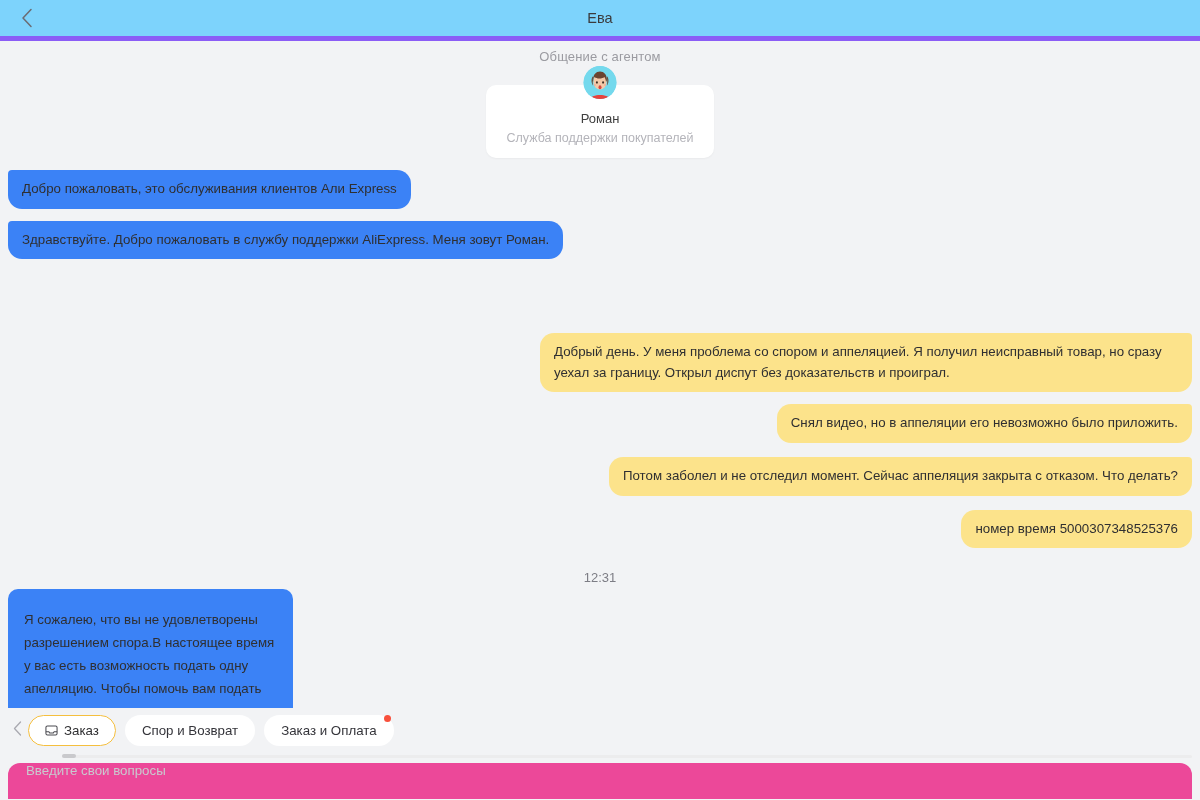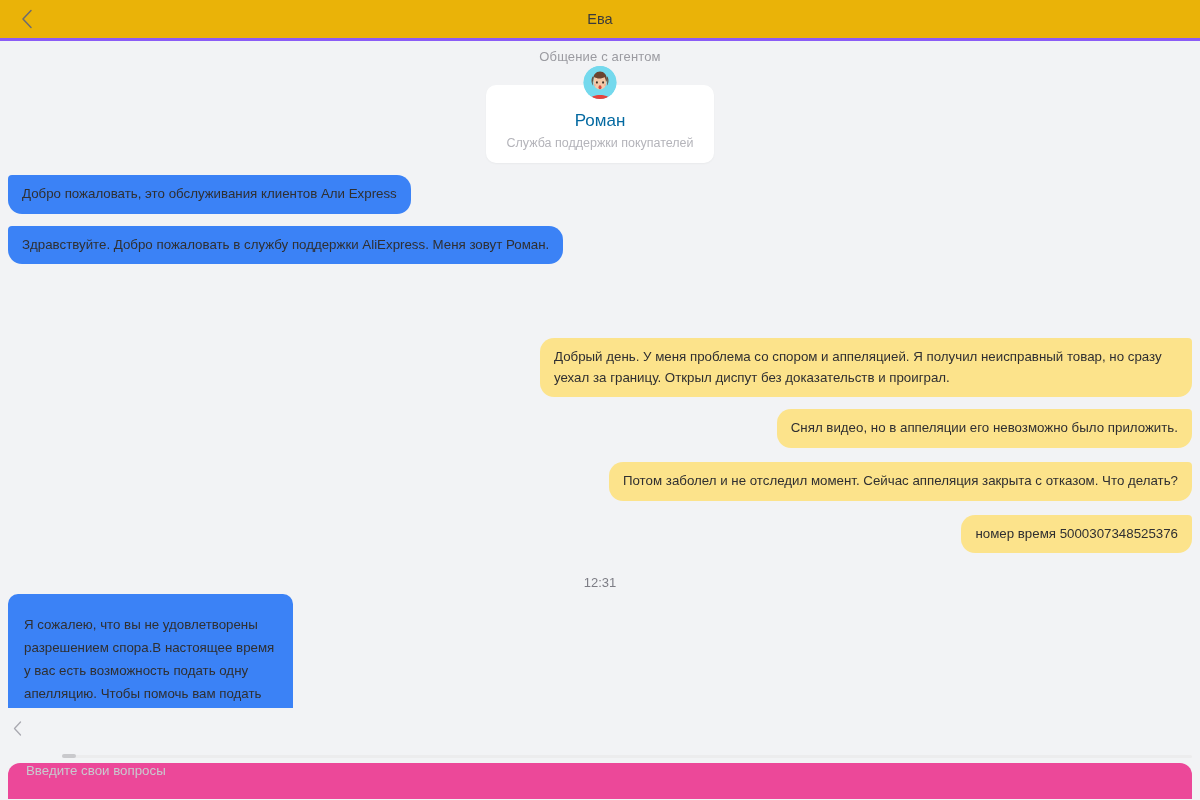--- a/index.html
+++ b/index.html
@@ -19,25 +19,25 @@
     background: #f2f3f5;
     display: flex;
     flex-direction: column;
   }
 
   
   .header {
     position: relative;
     height: 41px;
     flex: 0 0 41px;
-    background: #eab308;
+    background: #7dd3fc;
     display: flex;
     align-items: center;
     justify-content: center;
-    border-bottom: 3px solid #8b5cf6;
+    border-bottom: 5px solid #8b5cf6;
   }
   .back-btn {
     position: absolute;
     left: 14px;
     top: 50%;
     transform: translateY(-50%);
     width: 26px;
     height: 26px;
     display: flex;
     align-items: center;
@@ -89,22 +89,22 @@
     left: 50%;
     transform: translateX(-50%);
     width: 33px;
     height: 33px;
     border-radius: 50%;
     overflow: hidden;
     background: #72d8ec;
   }
   .agent-avatar svg { display: block; }
   .agent-name {
-    font-size: 17px;
-    color: #0369a1;
+    font-size: 13px;
+    color: #404040;
     margin-bottom: 5px;
   }
   .agent-role {
     font-size: 12.5px;
     color: #b4b4ba;
   }
 
   
   .msg-row { display: flex; width: 100%; margin-top: 12px; }
   .msg-row.left  { justify-content: flex-start; }
@@ -321,20 +321,42 @@
   </div>
 
   <div class="chips-bar">
     <div class="chips-arrow">
       <span>
         <svg width="9" height="15" viewBox="0 0 9 15" fill="none">
           <path d="M7.5 1L1.5 7.5l6 6.5" stroke="#a9a9b0" stroke-width="1.3" stroke-linecap="round" stroke-linejoin="round"></path>
         </svg>
       </span>
     </div>
+    <div class="chips">
+
+      <div class="chip selected">
+        <span class="chip-icon">
+          <svg width="13" height="13" viewBox="0 0 14 14" fill="none">
+            <rect x="1" y="2.2" width="12" height="9.6" rx="1.6" stroke="#4a4a50" stroke-width="1.1"></rect>
+            <path d="M1 8.4h3.2l.9 1.4h3.8l.9-1.4H13" stroke="#4a4a50" stroke-width="1.1" stroke-linejoin="round"></path>
+          </svg>
+        </span>
+        <span>Заказ</span>
+      </div>
+
+      <div class="chip">
+        <span>Спор и Возврат</span>
+      </div>
+
+      <div class="chip">
+        <span>Заказ и Оплата</span>
+        <span class="badge"></span>
+      </div>
+
+    </div>
   </div>
 
   <div class="hscroll">
     <div class="hscroll-track"></div>
     <div class="hscroll-thumb"></div>
   </div>
 
   <div class="composer">
     <input class="composer-input" type="text" placeholder="Введите свои вопросы" style="">
   </div>

